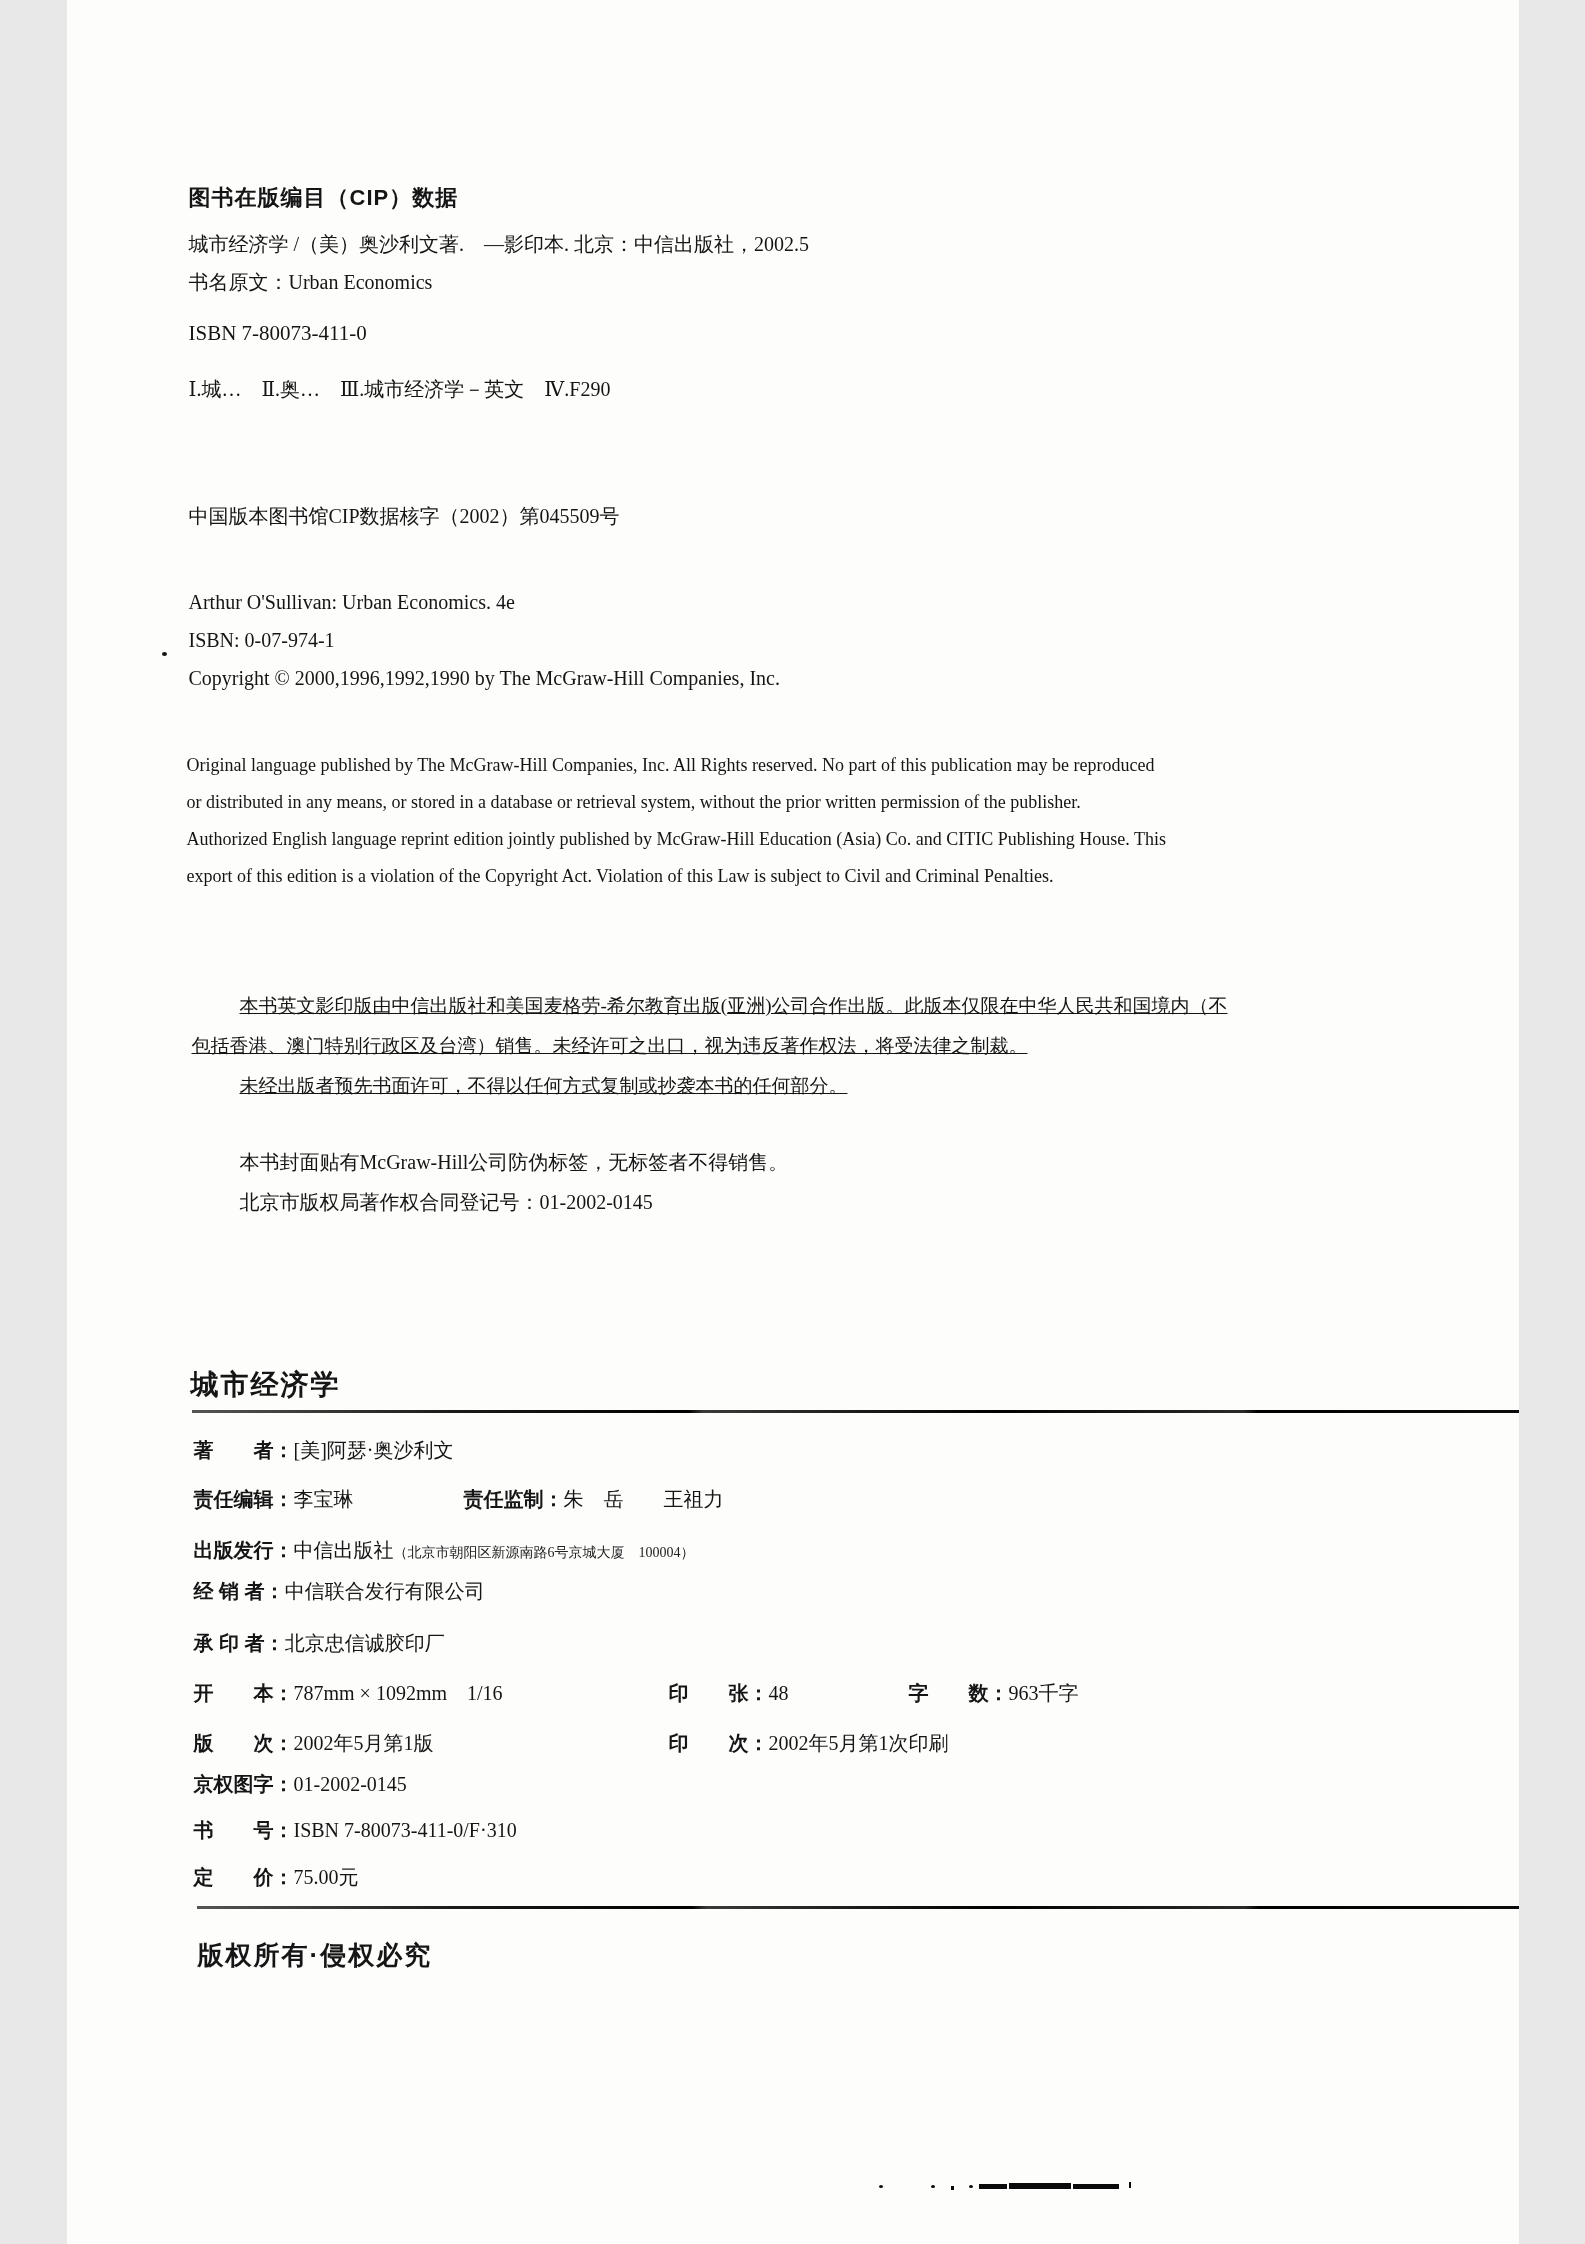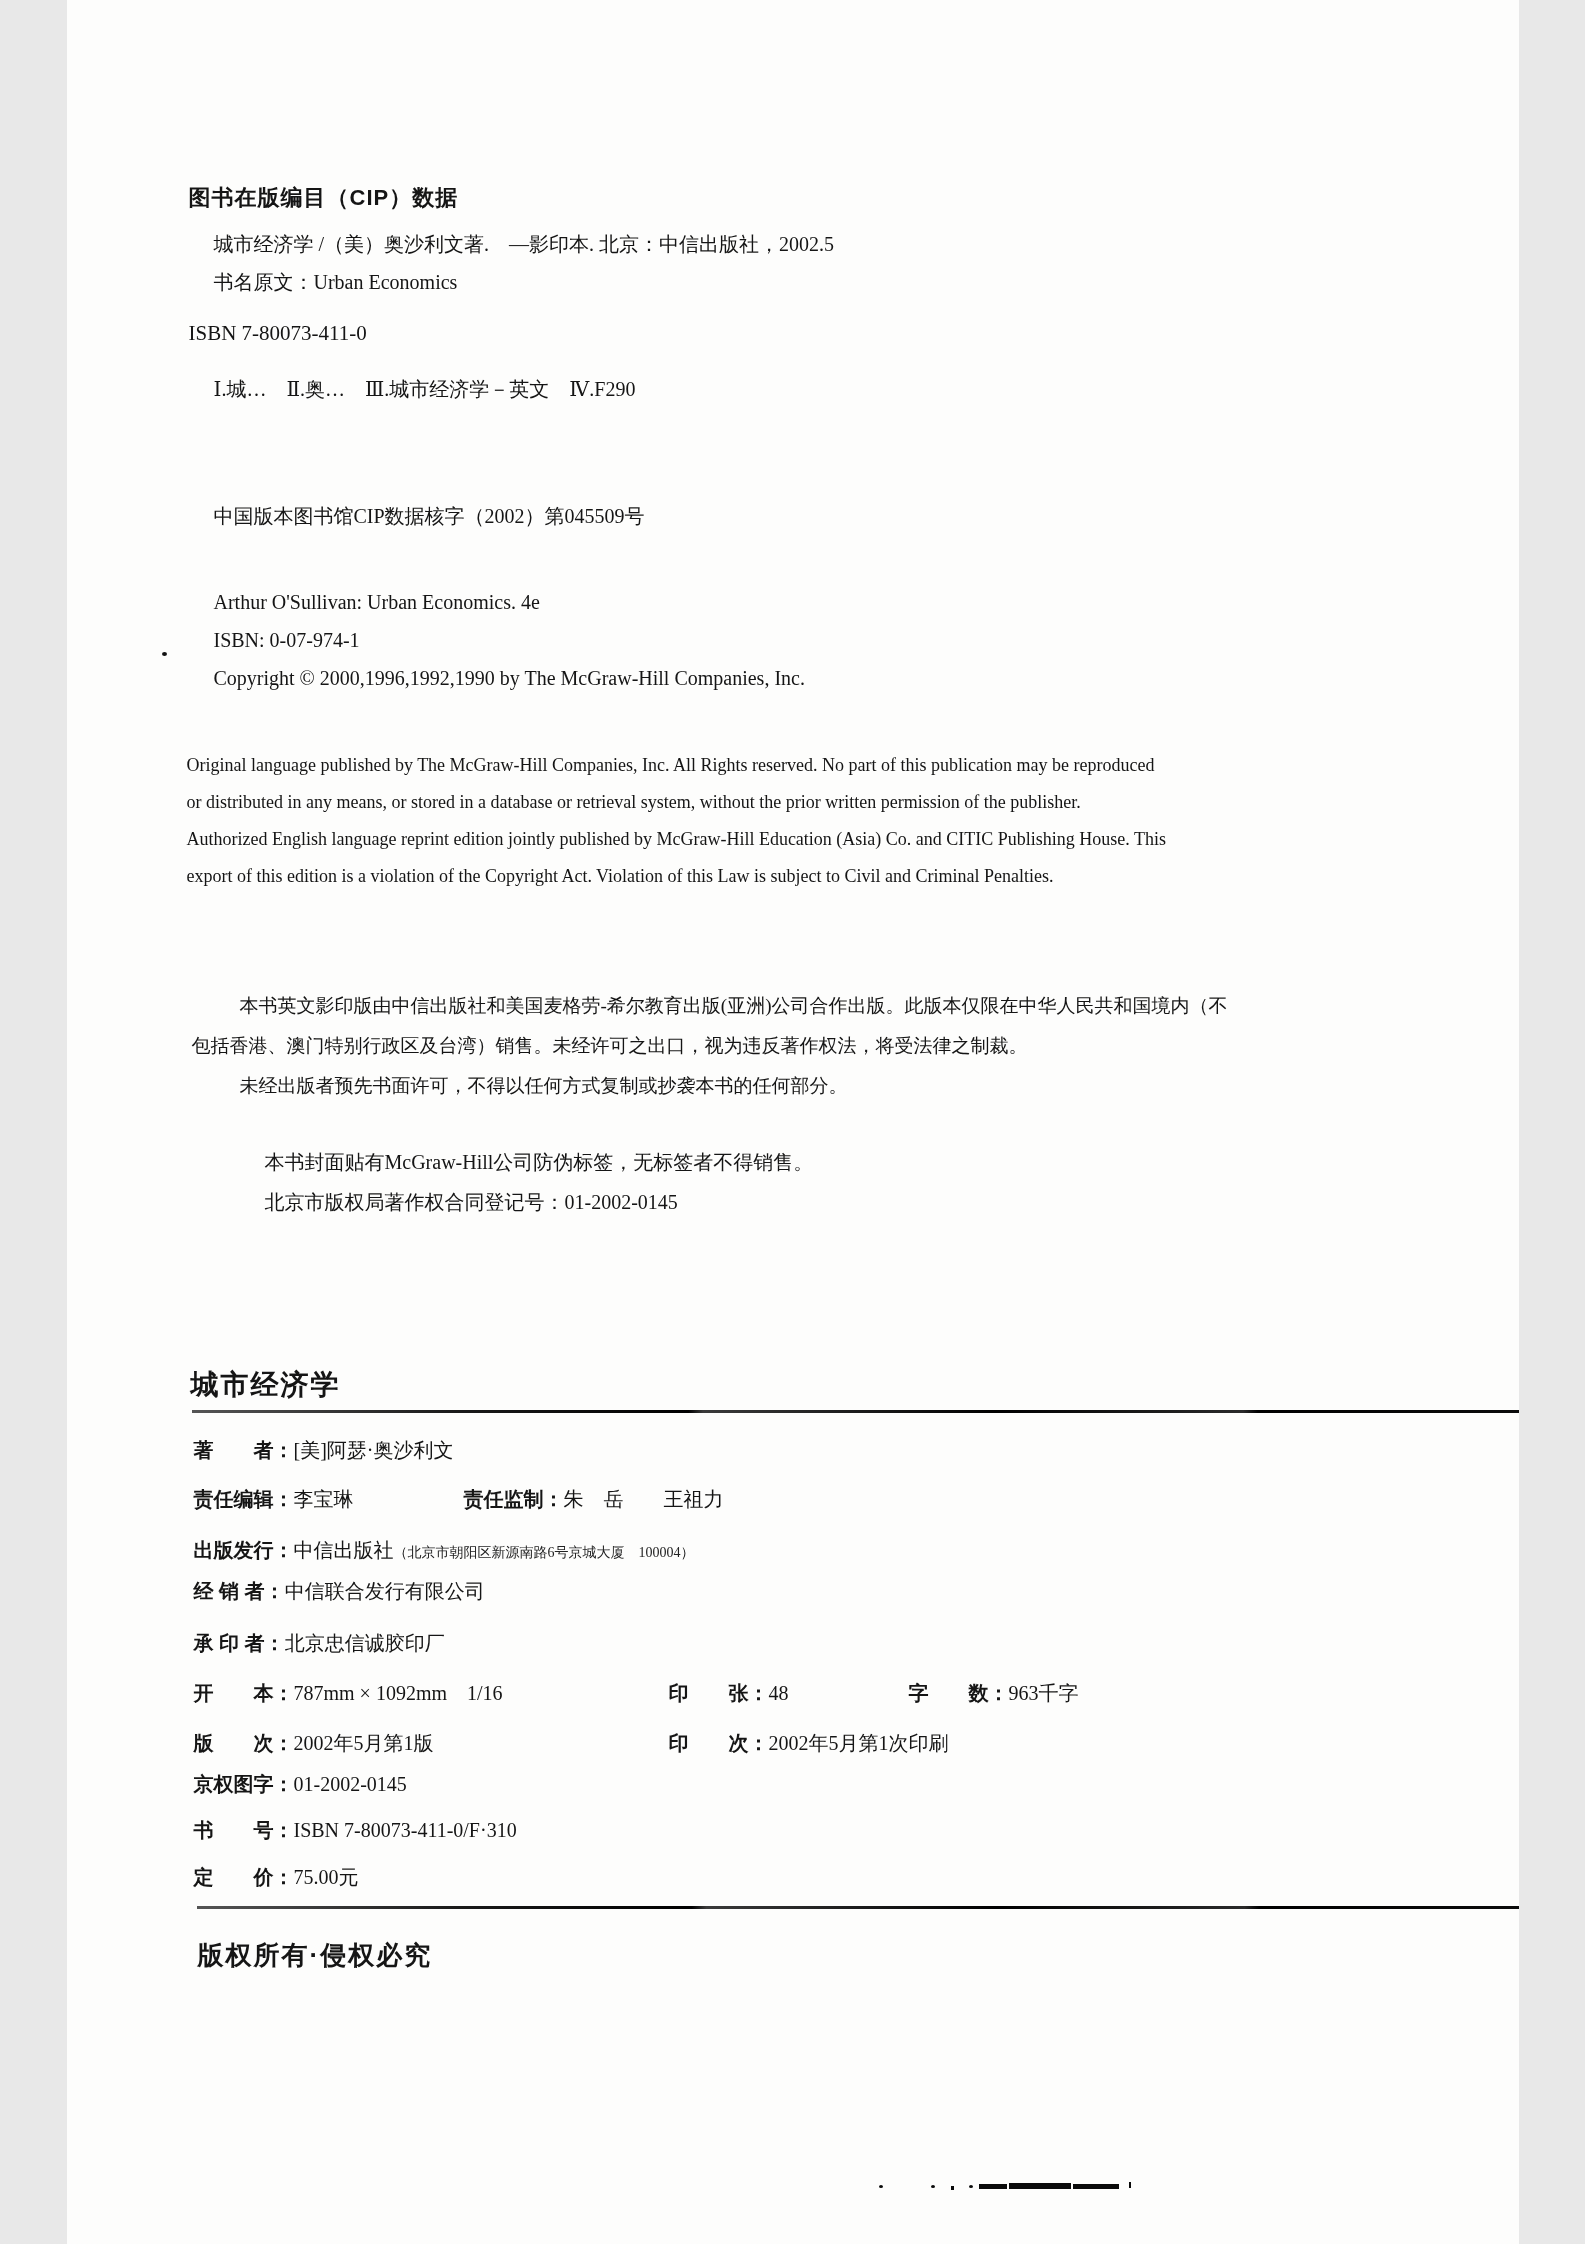--- a/index.html
+++ b/index.html
@@ -4,26 +4,26 @@
 <style>
   html,body{margin:0;padding:0;background:#e8e8e8;}
   .page{
     position:relative;width:1452px;height:2244px;margin:0 auto;
     background:#fdfdfc;color:#151515;overflow:hidden;
     font-family:"Liberation Serif","DejaVu Serif",serif;
   }
   .abs{position:absolute;white-space:nowrap;}
   .hei{font-family:"Liberation Sans","DejaVu Sans",sans-serif;font-weight:bold;}
   .cip-heading{font-size:22px;letter-spacing:1px;}
-  .body20{font-size:20px;margin-left:25px;}
+  .body20{font-size:20px;}
   .body21{font-size:21px;}
   .en-para{font-size:18px;line-height:37px;}
   .en-para div{white-space:nowrap;}
   .cn-para{font-size:19px;line-height:40px;}
-  .cn-para div{white-space:nowrap;}
+  .cn-para div{white-space:nowrap;text-decoration:underline;}
   .cn-indent{padding-left:48px;}
   .col-title{font-size:28px;letter-spacing:2px;}
   .rule{position:absolute;height:3px;
     background:linear-gradient(90deg,#555 0%,#1a1a1a 18%,#000 34%,#3a3a3a 35%,#000 55%,#2a2a2a 72%,#000 73%,#111 100%);}
   .row{position:absolute;left:127px;font-size:20px;white-space:nowrap;}
   .lbl{font-family:"Liberation Sans","DejaVu Sans",sans-serif;font-weight:bold;font-size:20px;}
   .val{font-size:20px;}
   .seg{display:inline-block;vertical-align:top;}
   .w265{width:265px;}
   .w470{width:470px;}

